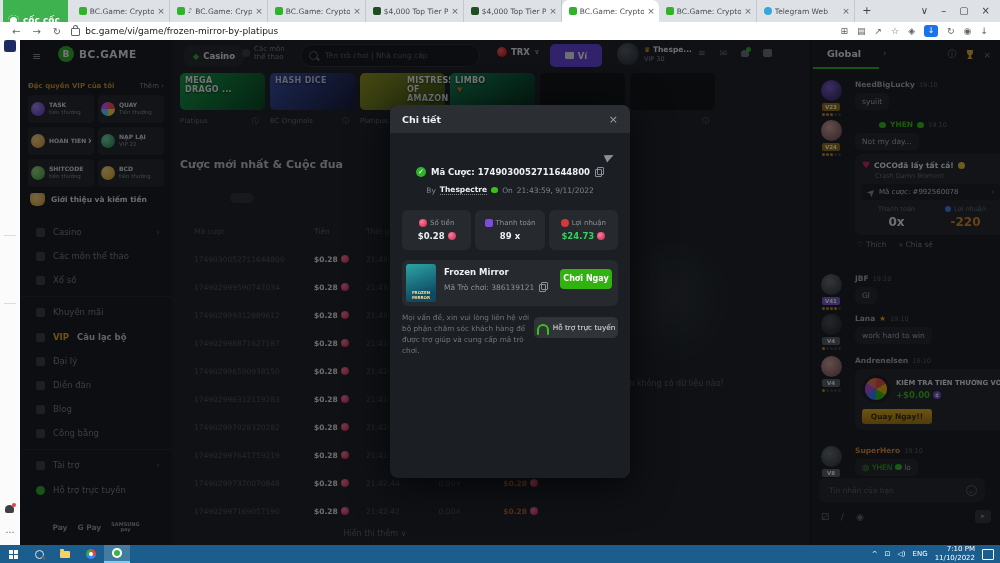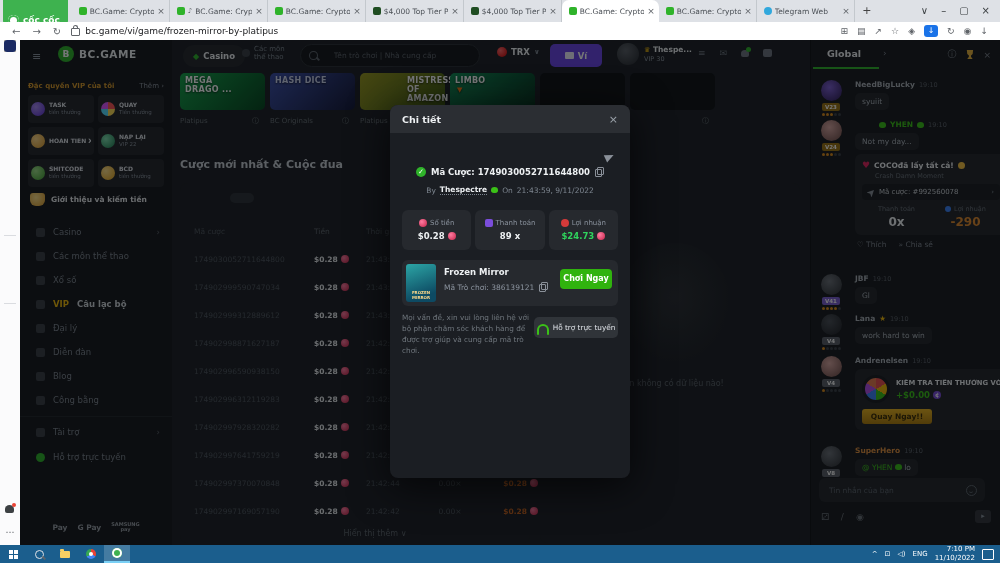--- a/index.html
+++ b/index.html
@@ -100,21 +100,21 @@
             color:#9aa1a9;font-weight:bold;font-size:7.5px;align-items:center;}
   .pay-sam{font-size:5px;line-height:1;text-align:center;}
   
   .hdr-pill{position:absolute;left:163px;top:5px;height:22px;background:#26292e;border-radius:11px;display:flex;
             align-items:center;gap:4px;padding:0 10px;}
   .dia{color:#2fb32a;font-size:8px;}
   .hdr-pill b{color:#eef1f3;font-size:8.5px;}
   .hdr-sports{position:absolute;left:222px;top:5px;color:#7d858f;font-size:7px;line-height:1.2;display:flex;gap:4px;align-items:center;}
   .ball{width:8px;height:8px;border-radius:50%;background:#3a3f46;}
   .search{position:absolute;left:280px;top:4px;width:180px;height:23px;background:#16181c;border:1px solid #2b2f35;
-          border-radius:12px;display:flex;align-items:center;gap:14px;padding:0 8px;box-sizing:border-box;}
+          border-radius:12px;display:flex;align-items:center;gap:5px;padding:0 8px;box-sizing:border-box;}
   .mag{width:7px;height:7px;border:1.5px solid #5c636b;border-radius:50%;position:relative;}
   .mag::after{content:"";position:absolute;left:6px;top:6px;width:4px;height:1.5px;background:#5c636b;transform:rotate(45deg);}
   .search input{background:transparent;border:none;outline:none;color:#8b939e;font-size:7.5px;width:140px;font-family:inherit;}
   .search input::placeholder{color:#5c636b;}
   .currency{position:absolute;left:477px;top:7px;display:flex;align-items:center;gap:4px;color:#eef1f3;font-size:8.5px;font-weight:bold;}
   .coin-red{width:10px;height:10px;border-radius:50%;background:radial-gradient(circle at 35% 35%,#f66,#c00);}
   .chev{color:#7d858f;font-size:7px;}
   .wallet-btn{position:absolute;left:530px;top:4px;width:52px;height:23px;background:#6a46e6;border-radius:5px;
               display:flex;align-items:center;justify-content:center;gap:4px;color:#fff;font-size:8.5px;font-weight:bold;}
   .wal-ic{width:9px;height:7px;background:#fff;border-radius:1px;opacity:.9;}
@@ -457,20 +457,26 @@
 
           <span class="mi-label">Các môn thể thao</span>
 
         </div>
           <div class="mi">
           <span class="mi-ic"></span>
 
           <span class="mi-label">Xổ số</span>
 
         </div>
+          <div class="mi div-before">
+          <span class="mi-ic"></span>
+
+          <span class="mi-label">Khuyến mãi</span>
+
+        </div>
           <div class="mi vip-item">
           <span class="mi-ic"></span>
           <span class="vip-pre">VIP</span>
           <span class="mi-label">Câu lạc bộ</span>
 
         </div>
           <div class="mi">
           <span class="mi-ic"></span>
 
           <span class="mi-label">Đại lý</span>
@@ -820,21 +826,21 @@
               <div class="mc-stats">
                 <div class="mc-col">
                   <div class="mc-lab">Thanh toán</div>
                   <div class="mc-val">0x</div>
                 </div>
                 <div class="mc-col">
                   <div class="mc-lab">
                       <span class="coin-b"></span>
                       <span>Lợi nhuận</span>
                     </div>
-                  <div class="mc-val orange">-290</div>
+                  <div class="mc-val orange">-220</div>
                 </div>
               </div>
             </div>
             <div class="m-actions">
               <span>♡ <span>Thích</span></span>
               <span>» <span>Chia sẻ</span></span>
             </div>
           </span>
         </div>
 

